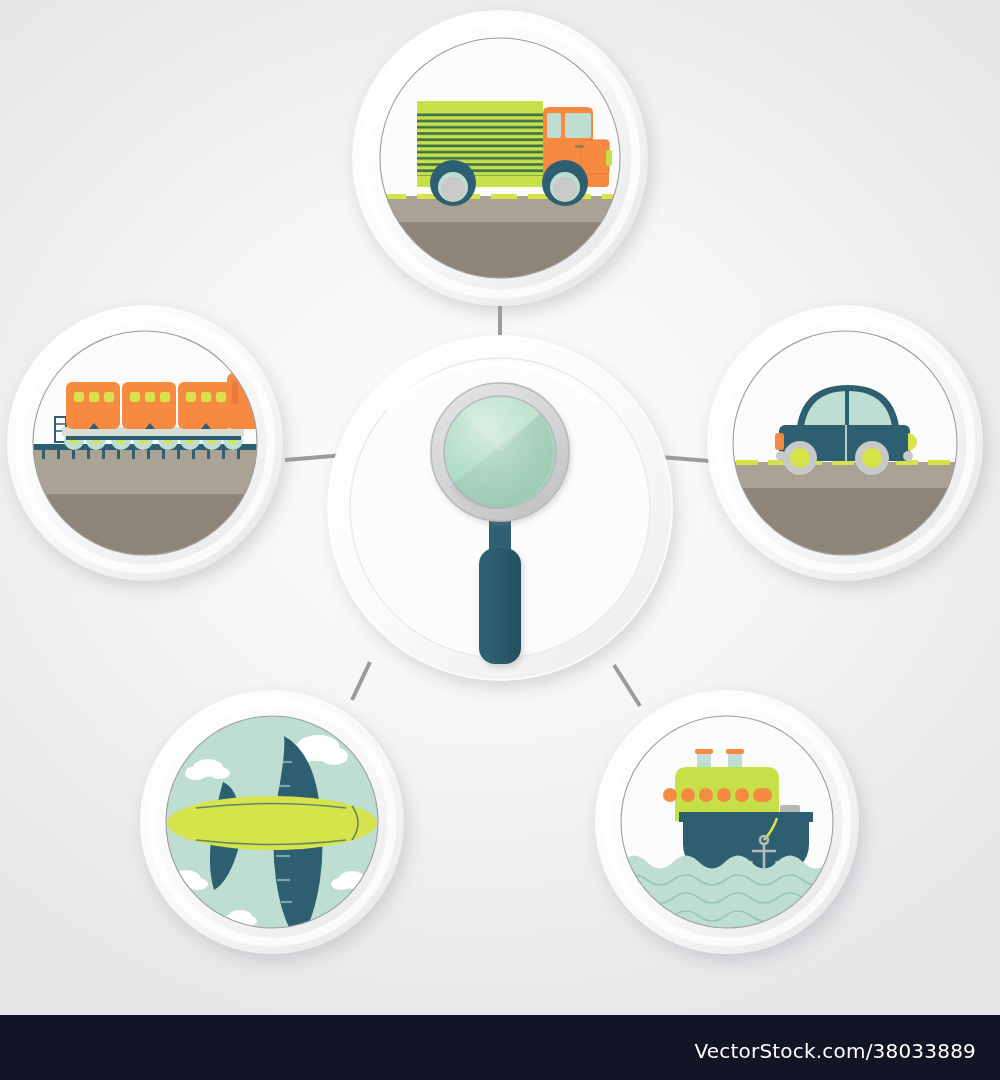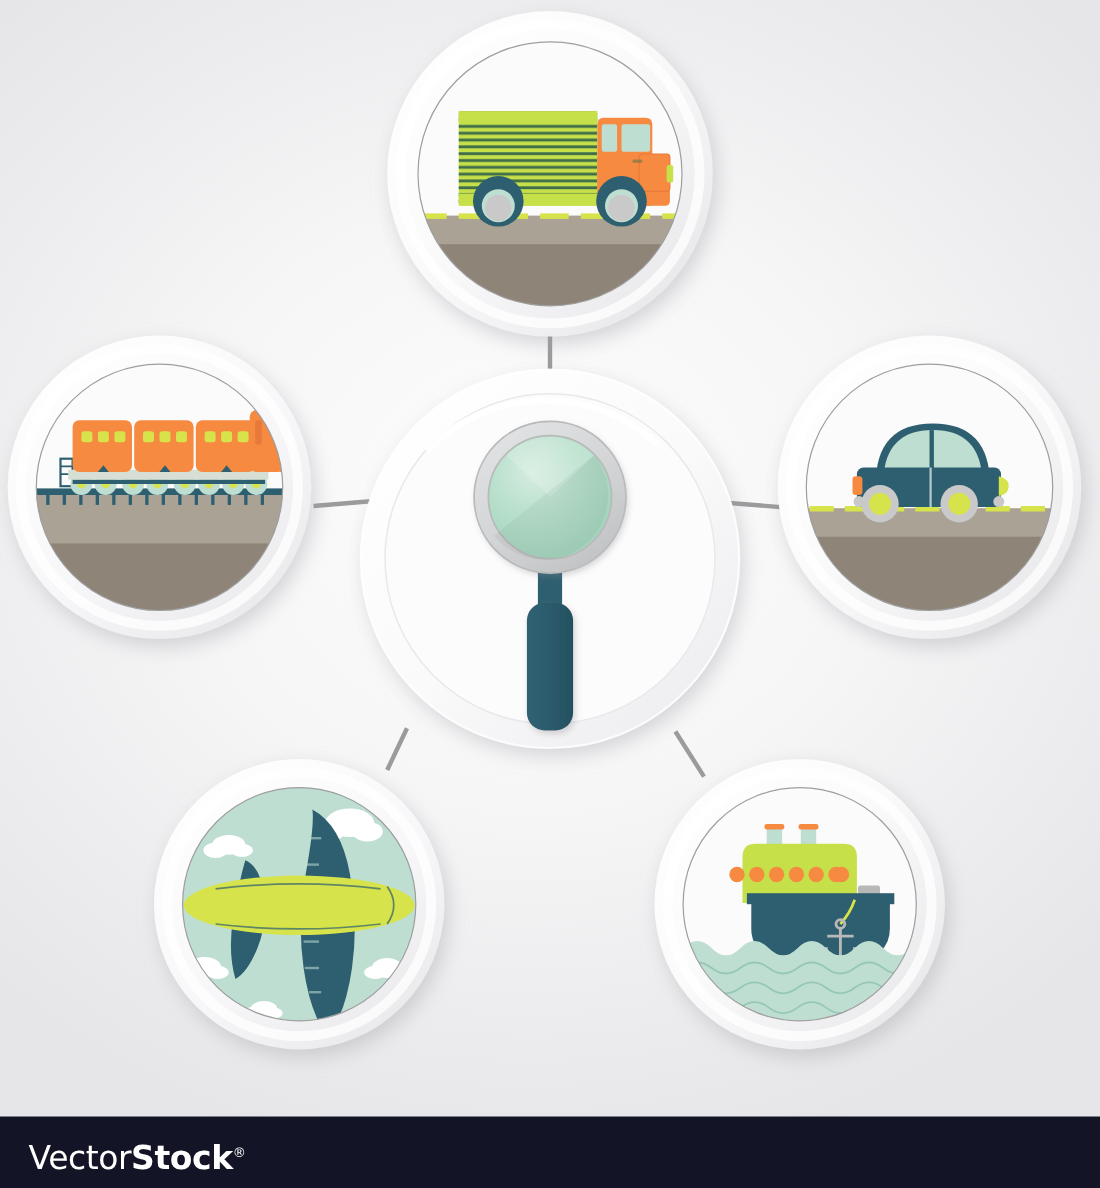--- a/index.html
+++ b/index.html
@@ -473,16 +473,16 @@
               <path d="M 621 916 q 13 -10 26 0 q 13 10 26 0 q 13 -10 26 0 q 13 10 26 0 q 13 -10 26 0 q 13 10 26 0 q 13 -10 26 0 q 13 10 26 0"></path>
             </g>
           </g>
         </g>
         <circle cx="727" cy="822" r="106" fill="none" stroke="#9e9e9e" stroke-width="1.1"></circle>
       </g>
     </svg>
   </div>
 
   <div id="footer">
-    <div id="logo"><span class="vec">Vector</span><span class="stk">Stock</span><span class="reg">®</span></div>
+    <div id="wm-url">VectorStock.com/38033889</div>
   </div>
 
 </div>
 
 </body></html>

